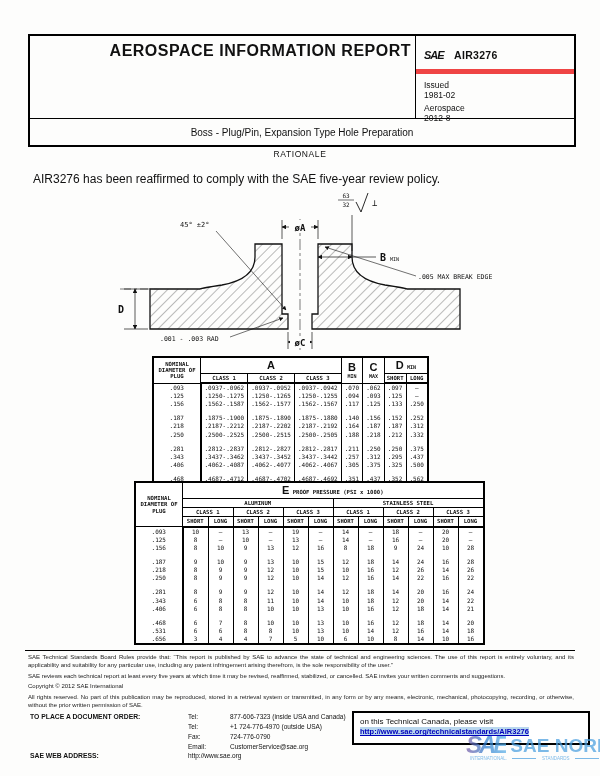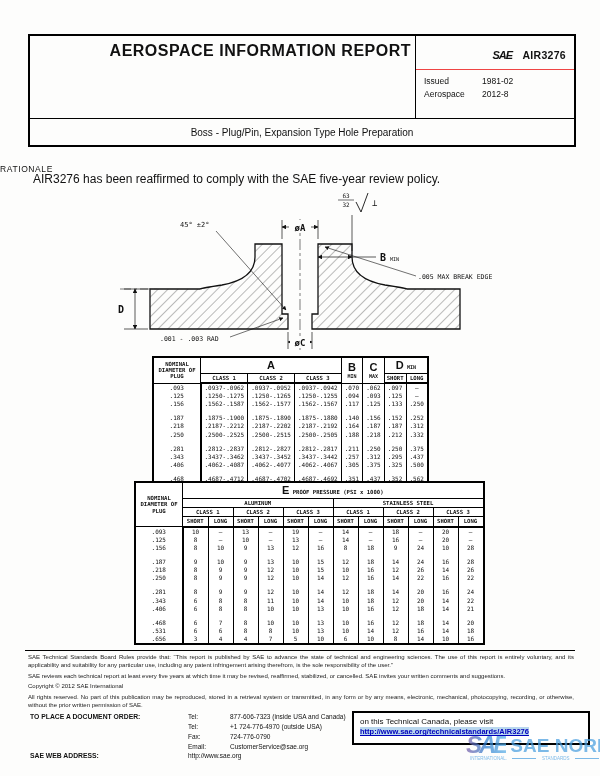--- a/index.html
+++ b/index.html
@@ -8,29 +8,29 @@
   
   .header-box{position:absolute;left:28px;top:34px;width:544px;border:2px solid #000;}
   .header-top{display:flex;height:82px;}
   .logo-cell{width:190px;padding:8px 6px 0 8px;}
   .logo-line{white-space:nowrap;}
   .logo-sae{font-size:24px;font-weight:bold;font-style:italic;letter-spacing:-2px;}
   .logo-aero{font-size:21px;font-style:italic;letter-spacing:0px;}
   .logo-sub{font-size:6px;color:#333;margin-top:0px;padding-left:2px;}
   .title-cell{flex:1;padding:6px 4px 0 14px;font-size:16px;font-weight:bold;line-height:1.15;letter-spacing:.5px;text-align:right;}
   .right-cell{width:158px;border-left:1px solid #000;display:flex;flex-direction:column;}
-  .doc-num{padding:9px 8px 6px 8px;border-bottom:1px solid #ef4444;text-align:right;}
+  .doc-num{padding:9px 8px 6px 8px;border-bottom:5px solid #ef4444;}
   .doc-sae{font-weight:bold;font-style:italic;font-size:11px;letter-spacing:-1px;margin-right:6px;}
   .doc-id{font-weight:bold;font-size:10.5px;letter-spacing:.3px;}
   .dates{padding:6px 8px;font-size:8.5px;flex:1;}
-  .dates .drow{display:flex;margin-bottom:3px;}
+  .dates .drow{display:flex;margin-bottom:3px;flex-direction:column;}
   .dates .dlabel{width:58px;}
   .header-subject{border-top:1px solid #000;text-align:center;font-size:10px;padding:8px 0 7px 0;}
   
-  .rationale{position:absolute;top:149px;left:0;width:100%;font-size:8.5px;letter-spacing:.6px;margin-top:15px;}
+  .rationale{position:absolute;top:149px;left:0;width:100%;text-align:center;font-size:8.5px;letter-spacing:.6px;}
   .rat-body{position:absolute;top:172px;left:33px;font-size:12px;}
   
   .fig{position:absolute;left:20px;top:189px;}
   .fig text{font-family:"DejaVu Sans Mono",monospace;fill:#111;}
   
   table{border-collapse:collapse;background:#fff;}
   .t1{position:absolute;left:152px;top:356px;}
   .t2{position:absolute;left:134px;top:481px;}
   .t1 th,.t2 th{border:1px solid #000;font-family:"DejaVu Sans Mono",monospace;
       font-size:5.6px;font-weight:bold;padding:1px 2px;text-align:center;line-height:1.15;}

